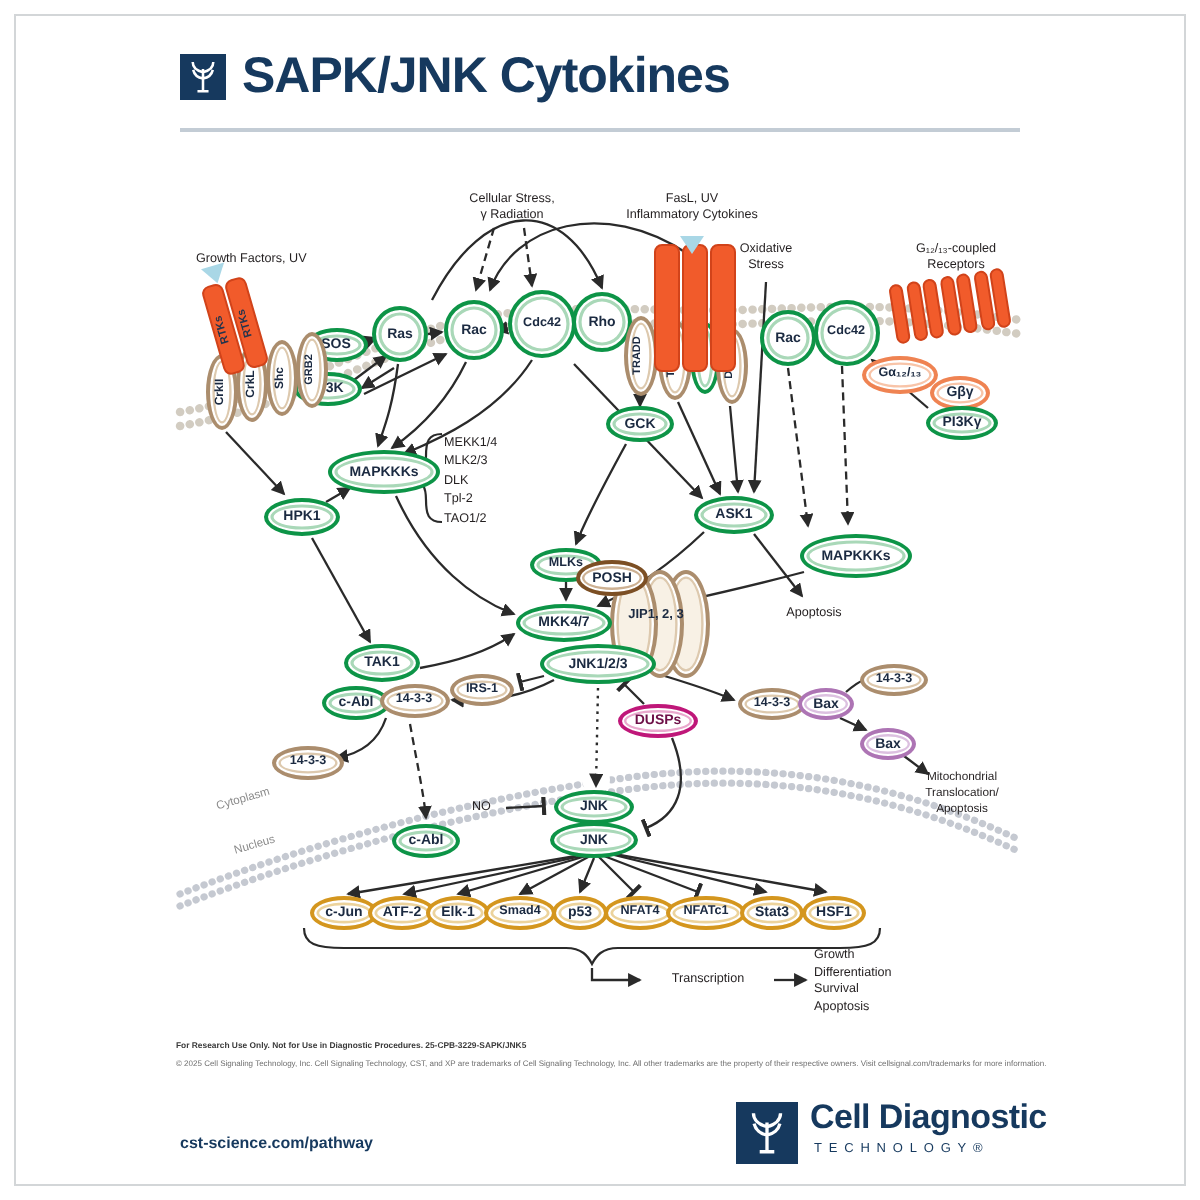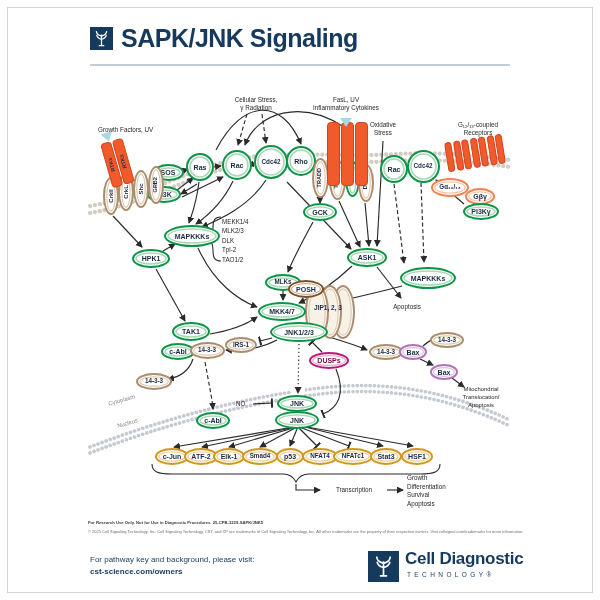--- a/index.html
+++ b/index.html
@@ -55,21 +55,21 @@
 <body>
 
 <div class="page">
   <div class="page-border"></div>
 
   <div class="logo-sq" id="hdr-logo">
     <svg width="19" height="19" viewBox="0 0 24 24">
       <path d="M12 21 V7 M12 9 C8 8 5.5 5.5 5.5 2.5 M12 9 C16 8 18.5 5.5 18.5 2.5 M12 13 C9 12.5 6.5 10.5 5.8 7.5 M12 13 C15 12.5 17.5 10.5 18.2 7.5 M8.5 21 h7" stroke="#fff" stroke-width="1.6" fill="none"></path>
     </svg>
   </div>
-  <div id="title">SAPK/JNK Signaling</div>
+  <div id="title">SAPK/JNK Cytokines</div>
   <div id="hdr-rule"></div>
 
   <svg id="wires" width="600" height="600" viewBox="0 0 600 600">
     <defs>
       <marker id="ma" markerWidth="7" markerHeight="7" refX="5.2" refY="3" orient="auto">
         <path d="M0,0 L6,3 L0,6 z" fill="#2a2a2a"></path>
       </marker>
       <marker id="mb" markerWidth="2.4" markerHeight="8" refX="1" refY="4" orient="auto">
         <rect x="0" y="0" width="1.8" height="8" fill="#2a2a2a"></rect>
       </marker>
@@ -382,22 +382,21 @@
   <div class="lbl ctr" style="left:324px;top:486px;width:60px;">Transcription</div>
   <div class="lbl" style="left:407px;top:474px;line-height:8.6px;">
     <div>Growth</div>
       <div>Differentiation</div>
     <div>Survival</div>
       <div>Apoptosis</div>
   </div>
 
   <div id="fineprint1">For Research Use Only. Not for Use in Diagnostic Procedures.  25-CPB-3229-SAPK/JNK5</div>
   <div id="fineprint2">© 2025 Cell Signaling Technology, Inc. Cell Signaling Technology, CST, and XP are trademarks of Cell Signaling Technology, Inc. All other trademarks are the property of their respective owners. Visit cellsignal.com/trademarks for more information.</div>
-  <div id="visit1">For pathway key and background, please visit:</div>
-  <div id="visit2">cst-science.com/owners</div>
+  <div id="visit2">cst-science.com/pathway</div>
   <div class="logo-sq" id="ftr-logo">
     <svg width="25" height="25" viewBox="0 0 24 24">
       <path d="M12 21 V7 M12 9 C8 8 5.5 5.5 5.5 2.5 M12 9 C16 8 18.5 5.5 18.5 2.5 M12 13 C9 12.5 6.5 10.5 5.8 7.5 M12 13 C15 12.5 17.5 10.5 18.2 7.5 M8.5 21 h7" stroke="#fff" stroke-width="1.6" fill="none"></path>
     </svg>
   </div>
   <div id="brand1">Cell Diagnostic</div>
   <div id="brand2">TECHNOLOGY®</div>
 </div>
 
 </body></html>

